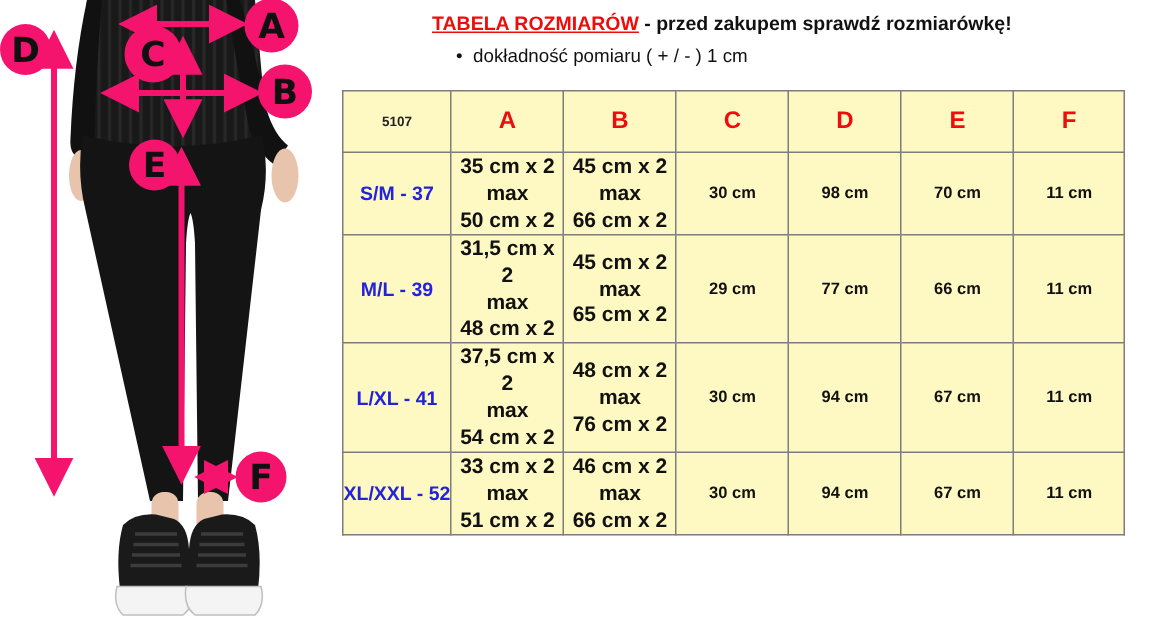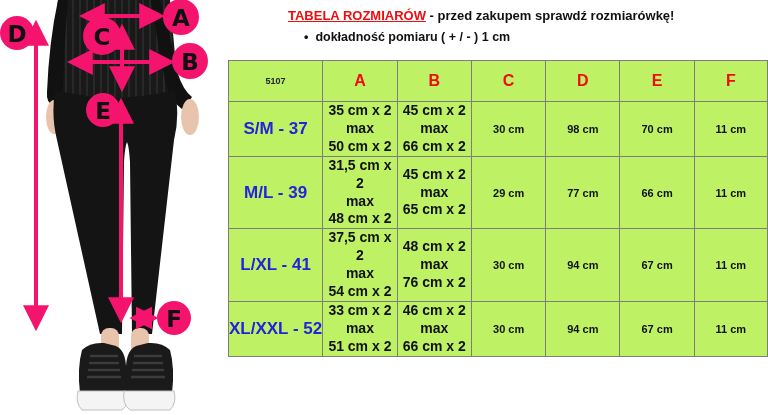--- a/index.html
+++ b/index.html
@@ -6,35 +6,35 @@
   .canvas{
     position:relative;width:768px;height:415px;background:#ffffff;overflow:hidden;
     font-family:"Liberation Sans",sans-serif;
   }
   .figure-svg{position:absolute;left:0;top:0;}
   
   .header-block{position:absolute;left:288px;top:8px;width:476px;}
   .title-line{font-size:13px;font-weight:bold;color:#111;white-space:nowrap;}
   .title-highlight{color:#EE0C0C;text-decoration:underline;}
   .bullets{margin:5px 0 0 16px;padding:0;list-style:none;}
-  .bullets li{font-size:12.5px;font-weight:bold;color:#111;line-height:1.45;white-space:nowrap;}
+  .bullets li{font-size:12.5px;font-weight:normal;color:#111;line-height:1.45;white-space:nowrap;}
   .bullets .dot{margin-right:7px;}
   
   .size-table{
     position:absolute;left:228px;top:60px;border-collapse:collapse;table-layout:fixed;
-    background:#bef264;
+    background:#fef9c3;
   }
   .size-table th,.size-table td{
     border:1px solid #7D7D7D;text-align:center;vertical-align:middle;padding:0;
   }
   .size-table tr{height:42px;}
   .size-table tr.hdr{height:41px;}
   .th-code{font-size:9px;font-weight:bold;color:#222;}
   .th-letter{font-size:16px;font-weight:bold;color:#EE0C0C;}
-  .td-size{font-size:17px;font-weight:bold;color:#2323DC;white-space:nowrap;}
+  .td-size{font-size:13px;font-weight:bold;color:#2323DC;white-space:nowrap;}
   .td-multi{font-size:14px;font-weight:bold;color:#111;line-height:1.28;white-space:pre-line;}
   .td-single{font-size:11px;font-weight:bold;color:#111;}
   
   .marker-letter{font-family:"DejaVu Sans",sans-serif;font-weight:bold;font-size:23px;fill:#101010;}
 </style>
 </head>
 <body>
 
 <div class="canvas">
 

